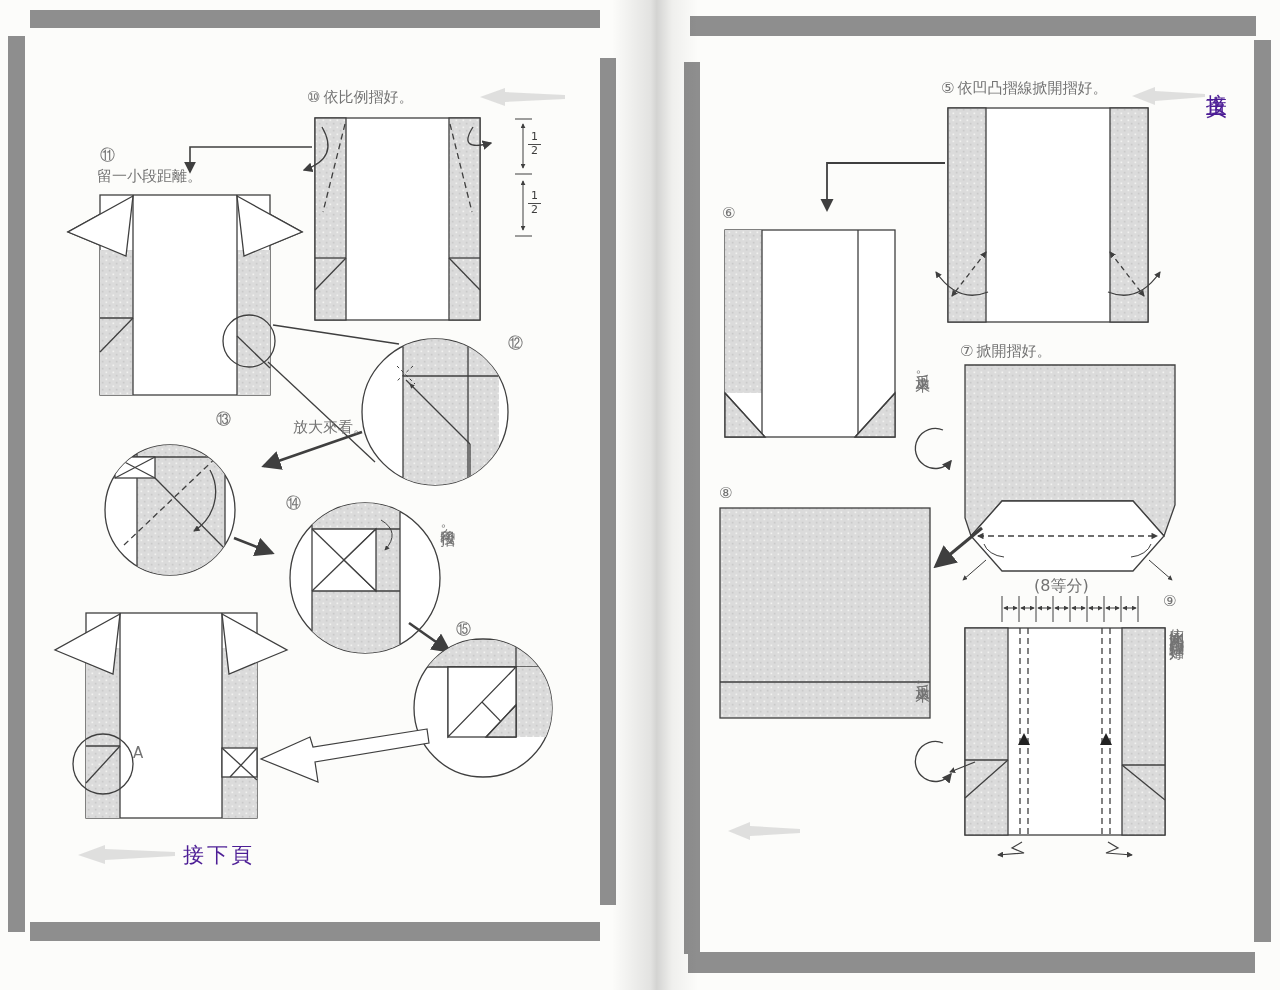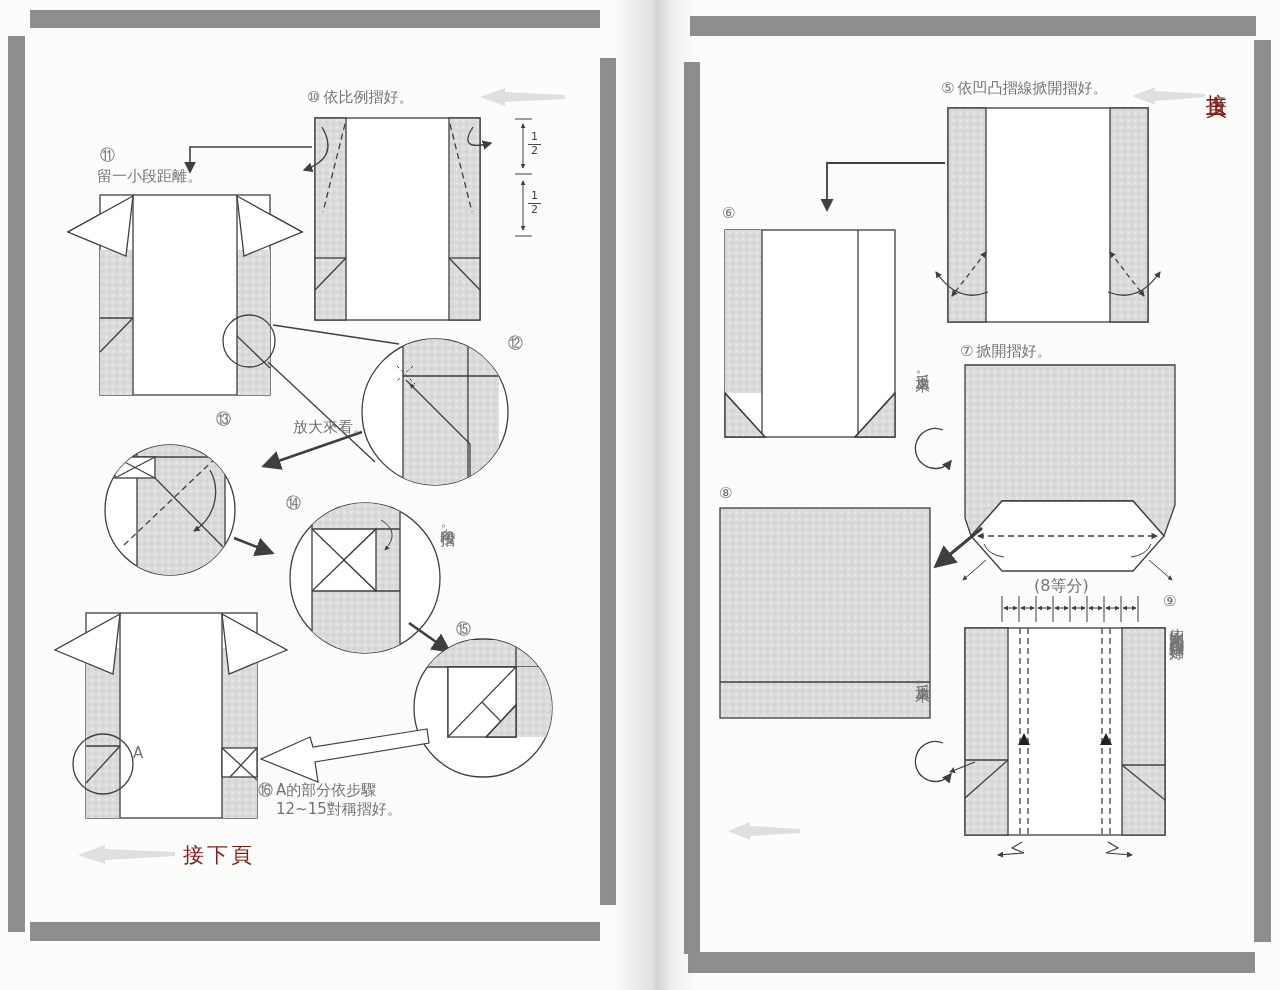--- a/index.html
+++ b/index.html
@@ -10,21 +10,21 @@
   }
   .bar{position:absolute;background:#8e8e8e;}
   .gutter{
     position:absolute;left:612px;top:0;width:86px;height:990px;
     background:linear-gradient(to right,rgba(0,0,0,0) 0%,rgba(0,0,0,0.10) 45%,rgba(0,0,0,0.16) 52%,rgba(0,0,0,0.05) 70%,rgba(0,0,0,0) 100%);
   }
   svg.art{position:absolute;left:0;top:0;}
   .lbl{position:absolute;font-size:15px;line-height:1.25;white-space:nowrap;color:#737373;}
   .stepnum{font-size:15px;margin-right:3px;}
   .vtext{writing-mode:vertical-rl;text-orientation:upright;letter-spacing:2px;white-space:normal;}
-  .pagelink{font-family:"DejaVu Serif",serif;font-size:21px;letter-spacing:3px;color:#7f1d1d;}
+  .pagelink{font-family:"DejaVu Serif",serif;font-size:21px;letter-spacing:3px;color:#4c1d95;}
   .frac{position:absolute;display:inline-flex;flex-direction:column;align-items:center;
         font-size:11px;line-height:1.15;color:#3c3c3c;}
   .frac .den{border-top:1px solid #4a4a4a;padding:0 3px;}
   .indent{margin-left:18px;}
 </style>
 </head>
 <body>
 
 <div id="scan">
 
@@ -310,24 +310,20 @@
 
   <div class="lbl" style="left:216px;top:410px;">⑬</div>
 
   <div class="lbl" style="left:286px;top:494px;">⑭</div>
   <div class="lbl vtext" style="left:438px;top:516px;">向後摺。</div>
 
   <div class="lbl" style="left:456px;top:620px;">⑮</div>
 
   <div class="lbl" style="left:133px;top:744px;">A</div>
 
-  <div class="lbl" style="left:258px;top:781px;">
-    <span class="stepnum">⑯</span><span>A的部分依步驟</span><br>
-    <span class="indent">12~15對稱摺好。</span>
-  </div>
 
   <div class="lbl pagelink" style="left:183px;top:842px;">接下頁</div>
 
   <div class="lbl pagelink vtext" style="left:1203px;top:76px;">接上頁</div>
 
   <div class="lbl" style="left:941px;top:79px;">
     <span class="stepnum">⑤</span><span>依凹凸摺線掀開摺好。</span>
   </div>
 
   <div class="lbl" style="left:722px;top:204px;">⑥</div>

